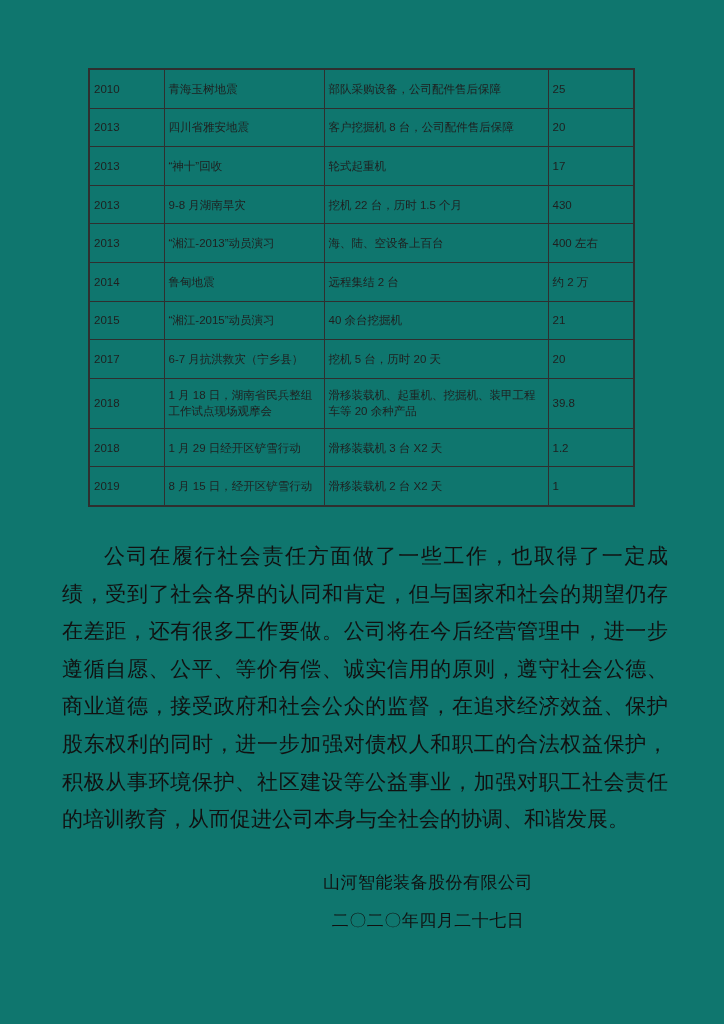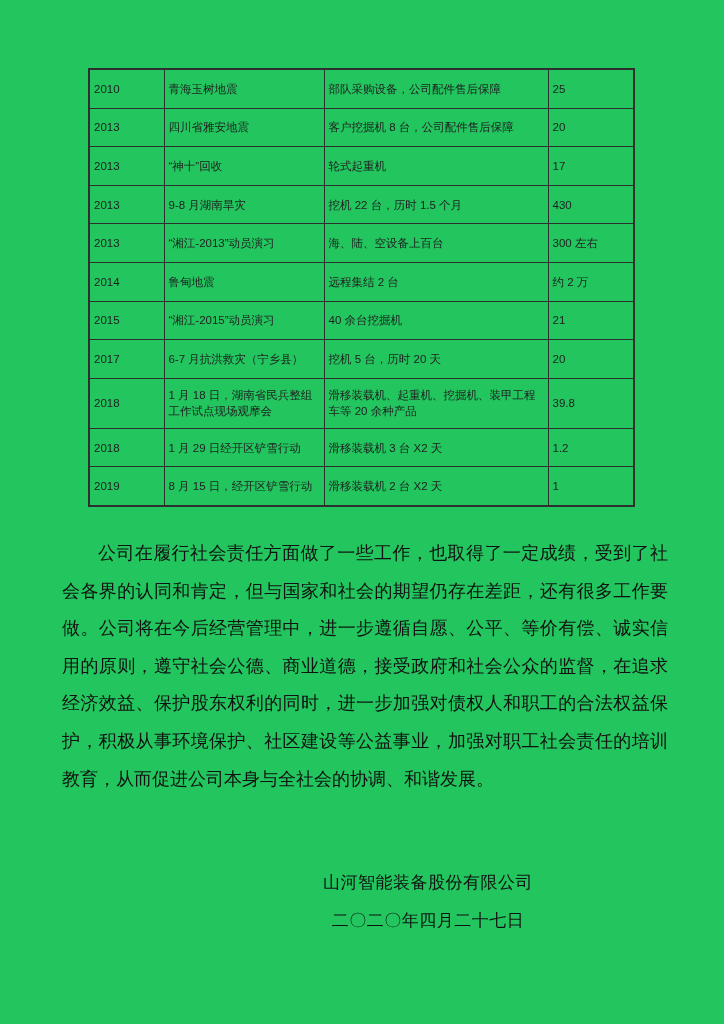--- a/index.html
+++ b/index.html
@@ -1,20 +1,20 @@
 <!DOCTYPE html>
 <html><head>
 <meta charset="utf-8">
 <style>
   html, body { margin: 0; padding: 0; background: #ffffff; }
   .page {
     position: relative;
     width: 724px;
     height: 1024px;
-    background: #22c55e;
+    background: #0f766e;
     overflow: hidden;
     color: #1f1f1f;
   }
   table.donation-table {
     position: absolute;
     left: 88px;
     top: 68px;
     width: 545px;
     border-collapse: collapse;
     table-layout: fixed;
@@ -31,21 +31,21 @@
     overflow: hidden;
     word-break: break-all;
   }
   .donation-table tr.tall td { height: 45px; }
   .para {
     position: absolute;
     left: 62px;
     top: 517px;
     width: 606px;
     font-family: "Liberation Serif", "DejaVu Serif", serif;
-    font-size: 18px;
+    font-size: 21px;
     line-height: 37.6px;
     text-align: justify;
     text-indent: 2em;
     color: #111111;
   }
   .signature {
     position: absolute;
     left: 128px;
     top: 864px;
     width: 600px;
@@ -91,21 +91,21 @@
       <tr>
         <td>2013</td>
         <td>9-8 月湖南旱灾</td>
         <td>挖机 22 台，历时 1.5 个月</td>
         <td>430</td>
       </tr>
       <tr>
         <td>2013</td>
         <td>“湘江-2013”动员演习</td>
         <td>海、陆、空设备上百台</td>
-        <td>300 左右</td>
+        <td>400 左右</td>
       </tr>
       <tr>
         <td>2014</td>
         <td>鲁甸地震</td>
         <td>远程集结 2 台</td>
         <td>约 2 万</td>
       </tr>
       <tr>
         <td>2015</td>
         <td>“湘江-2015”动员演习</td>

